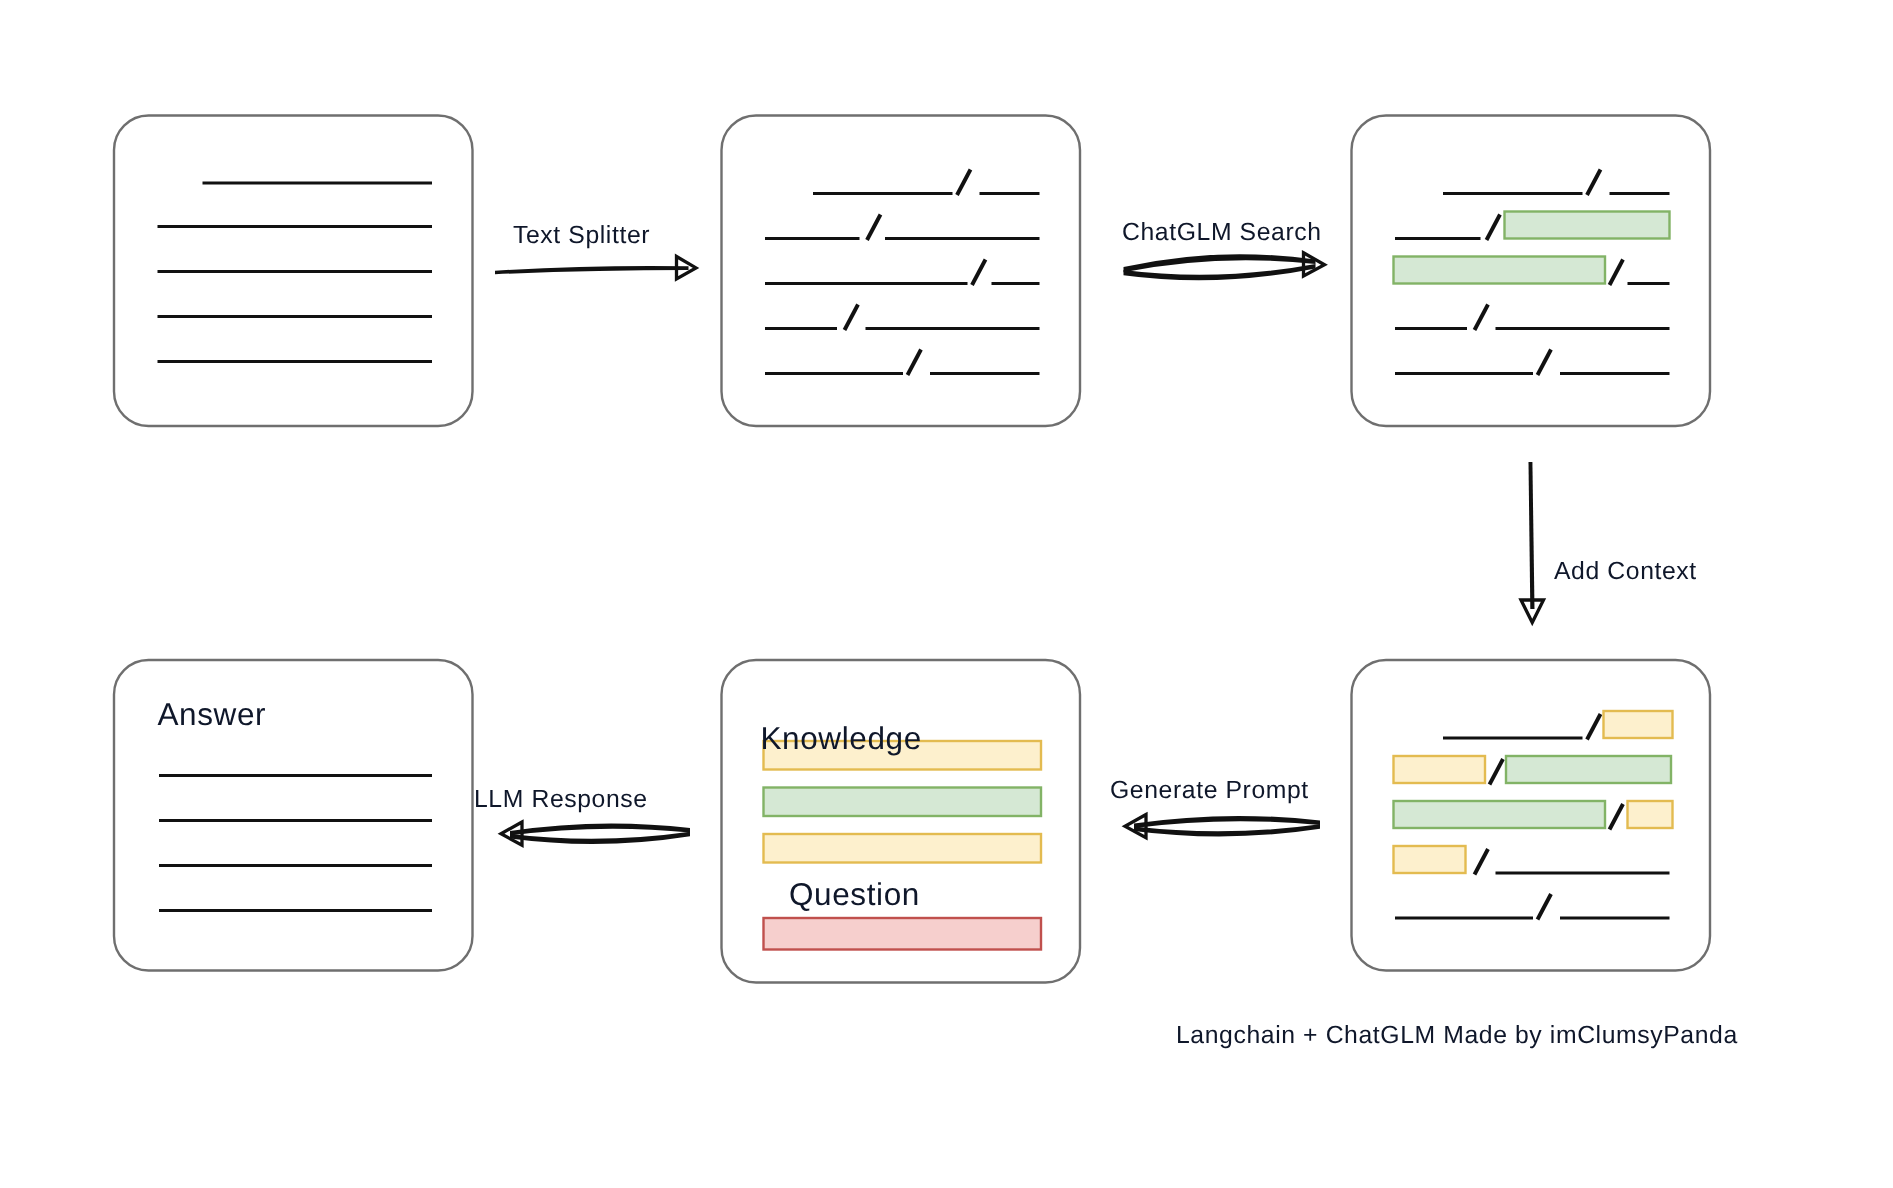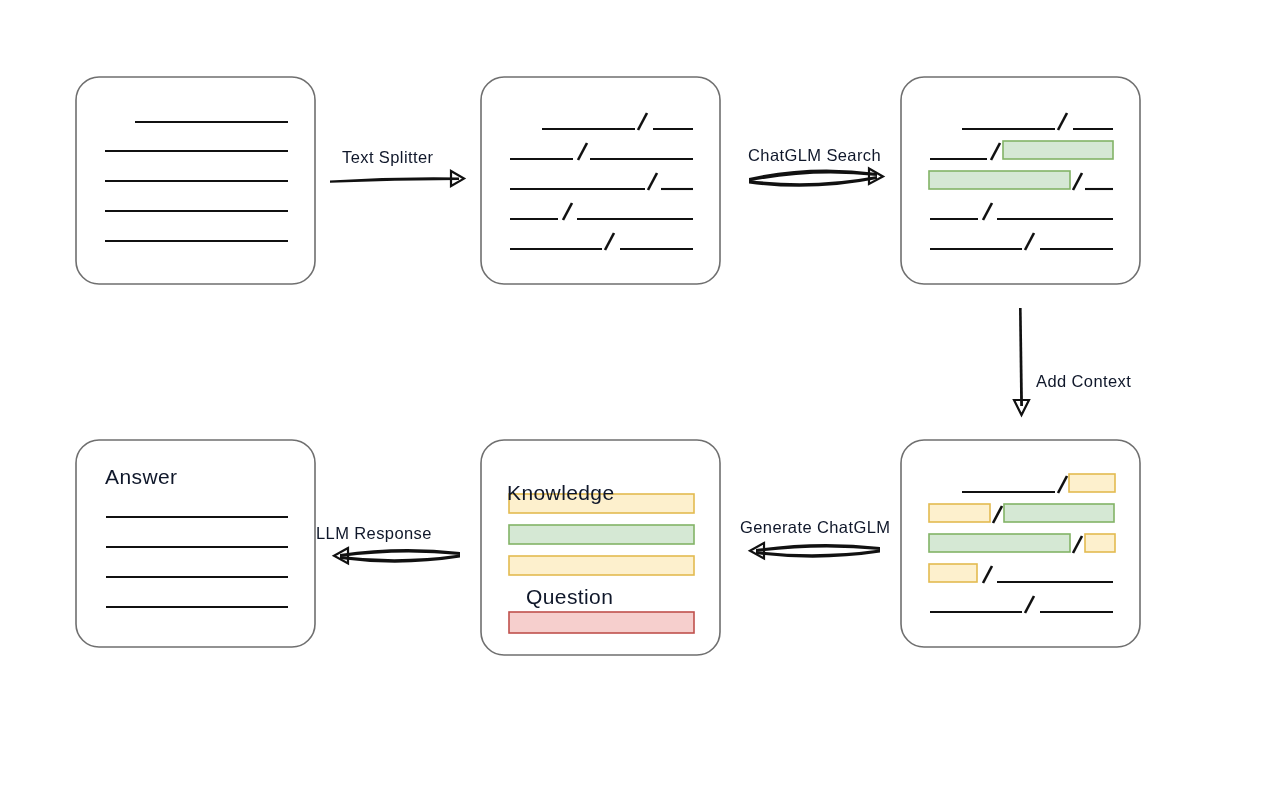--- a/index.html
+++ b/index.html
@@ -234,24 +234,25 @@
     </g>
 
   </svg>
 
   <div class="label arrow-label" style="left:342px; top:148px;">Text Splitter</div>
 
   <div class="label arrow-label" style="left:748px; top:146px;">ChatGLM Search</div>
 
   <div class="label arrow-label" style="left:1036px; top:360px;margin-top:12px;">Add Context</div>
 
-  <div class="label arrow-label" style="left:740px; top:518px;">Generate ChatGLM</div>
+  <div class="label arrow-label" style="left:740px; top:518px;">Generate Prompt</div>
 
   <div class="label arrow-label" style="left:316px; top:524px;">LLM Response</div>
 
   <div class="label box-title" style="left:507px; top:465px;margin-top:16px;">Knowledge</div>
 
   <div class="label box-title" style="left:526px; top:585px;">Question</div>
 
   <div class="label box-title" style="left:105px; top:465px;">Answer</div>
 
+  <div class="label footer-label" style="left:784px; top:681px;">Langchain + ChatGLM Made by imClumsyPanda</div>
 
 </div>
 
 </body></html>

